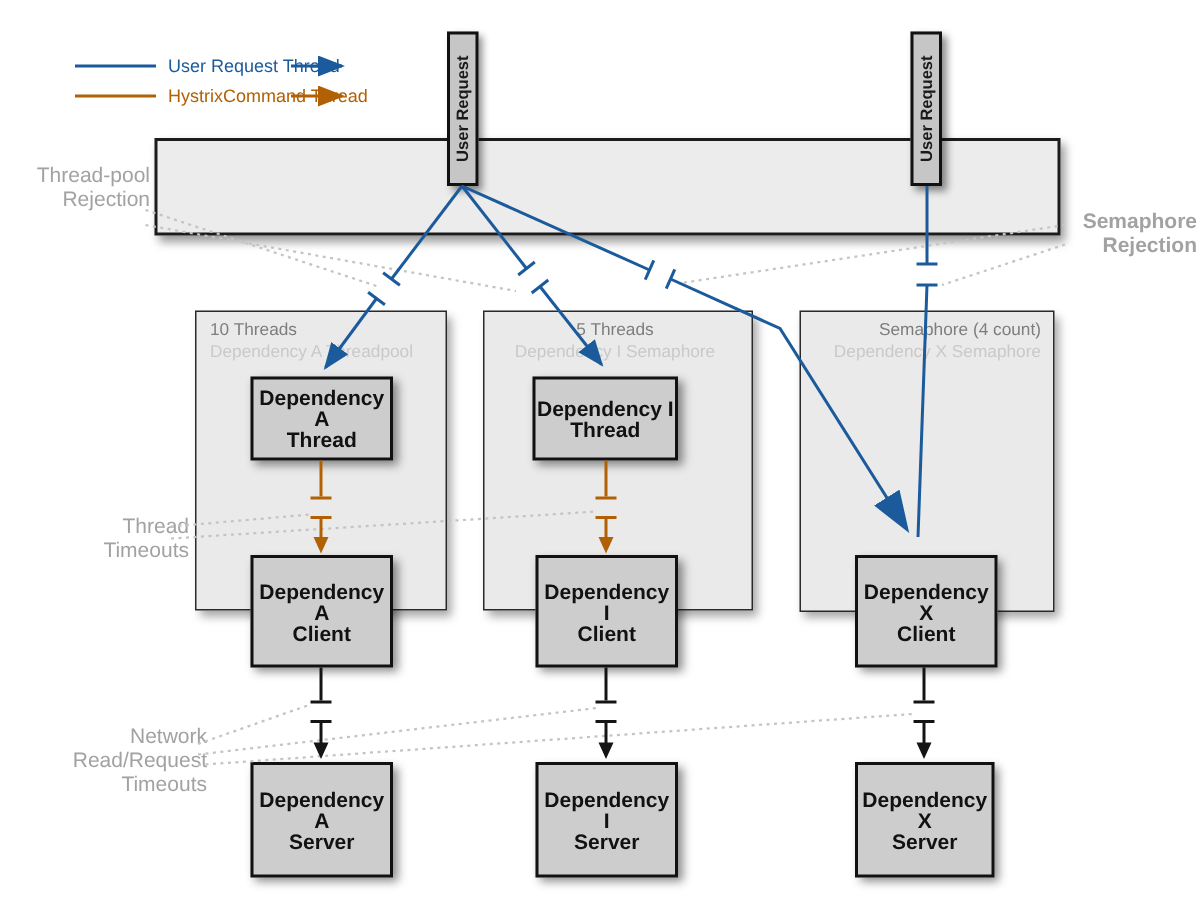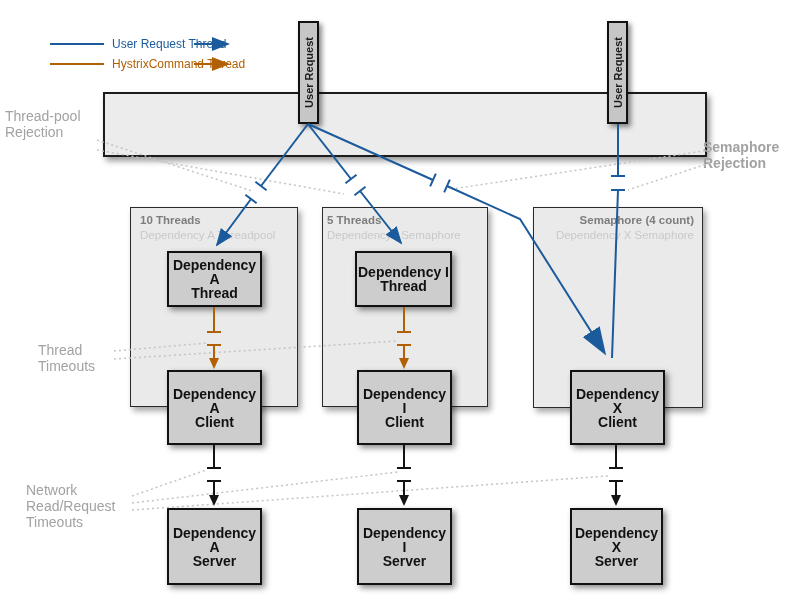--- a/index.html
+++ b/index.html
@@ -27,42 +27,42 @@
   }
   #ur-left{left:298px;top:21px;}
   #ur-right{left:607px;top:21px;}
   
   .panel{
     background:#eaeaea;border:1.5px solid #2a2a2a;
     box-shadow:3px 4px 6px rgba(0,0,0,0.35);
     padding-top:5px;
   }
   #panel-a{left:130px;top:207px;width:168px;height:200px;text-align:left;padding-left:9px;padding-right:4px;}
-  #panel-i{left:322px;top:207px;width:166px;height:200px;text-align:left;padding-right:8px;padding-left:4px;}
+  #panel-i{left:322px;top:207px;width:180px;height:200px;text-align:center;padding-right:8px;padding-left:4px;}
   #panel-x{left:533px;top:207px;width:170px;height:201px;text-align:right;padding-right:8px;padding-left:4px;}
-  .panel-title{font-size:11.5px;font-weight:bold;color:#7d7d7d;line-height:15px;}
+  .panel-title{font-size:11.5px;font-weight:normal;color:#7d7d7d;line-height:15px;}
   .panel-subtitle{font-size:11.5px;font-weight:normal;color:#c9c9c9;line-height:14px;}
   
   .node{
     background:#cdcdcd;border:2px solid #111;
     box-shadow:3px 3px 6px rgba(0,0,0,0.45);
     display:flex;flex-direction:column;align-items:center;justify-content:center;
     font-size:14px;font-weight:bold;color:#111;line-height:14px;text-align:center;
   }
   #thread-a{left:167px;top:251px;width:95px;height:56px;}
   #thread-i{left:355px;top:251px;width:97px;height:56px;}
   #client-a{left:167px;top:370px;width:95px;height:75px;}
   #client-i{left:357px;top:370px;width:95px;height:75px;}
   #client-x{left:570px;top:370px;width:95px;height:75px;}
   #server-a{left:167px;top:508px;width:95px;height:77px;}
   #server-i{left:357px;top:508px;width:95px;height:77px;}
   #server-x{left:570px;top:508px;width:93px;height:77px;}
   
   .annot{
-    color:#a2a2a2;font-size:14px;line-height:16px;text-align:left;
+    color:#a2a2a2;font-size:14px;line-height:16px;text-align:right;
   }
   #annot-tp{left:5px;top:108px;width:95px;}
   #annot-sem{left:703px;top:139px;width:95px;font-weight:bold;}
   #annot-tt{left:38px;top:342px;width:88px;}
   #annot-nt{left:26px;top:482px;width:112px;}
   
   .legend-label{font-size:12px;white-space:nowrap;}
   #legend-blue-label{left:112px;top:37px;color:#1b5a9b;}
   #legend-orange-label{left:112px;top:57px;color:#b26005;}
   

